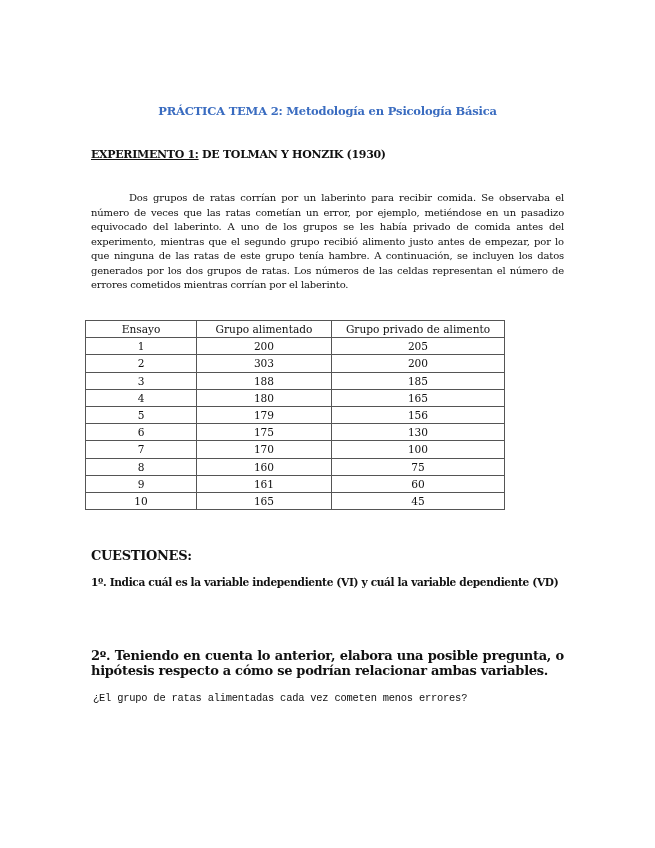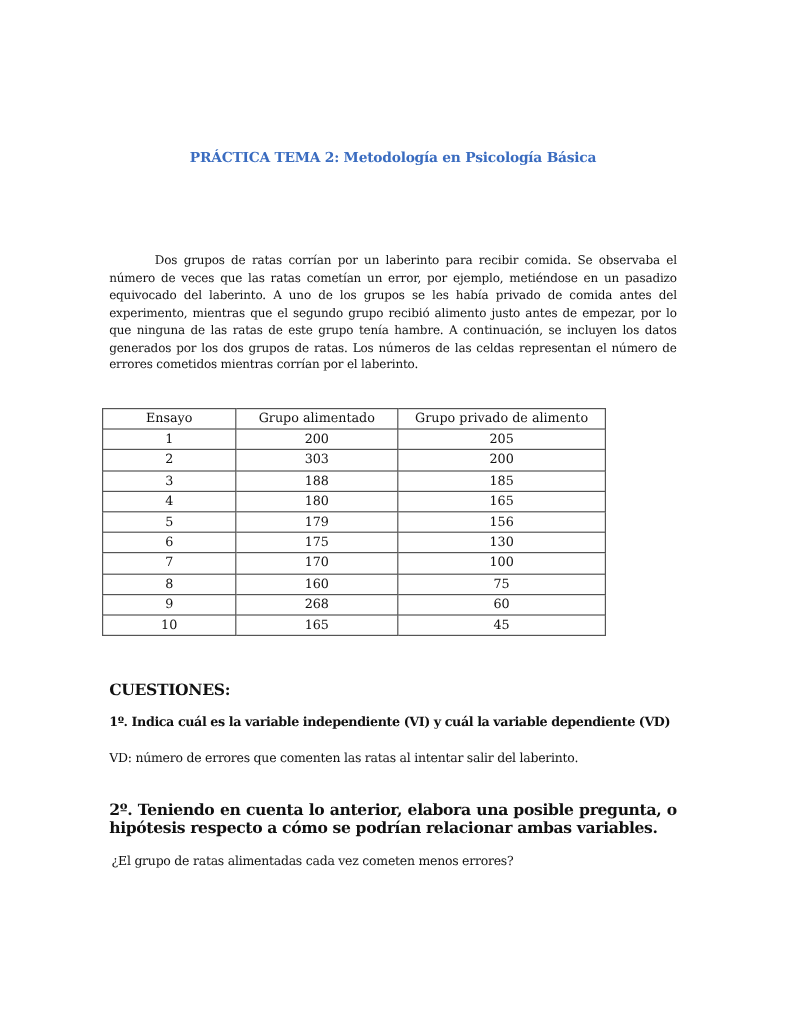--- a/index.html
+++ b/index.html
@@ -1,43 +1,46 @@
 <!DOCTYPE html>
 <html><head>
 <meta charset="utf-8">
 <style>
   html, body { margin: 0; padding: 0; background: #ffffff; }
   body { width: 655px; height: 848px; position: relative; overflow: hidden;
          font-family: "DejaVu Serif", "Liberation Serif", serif; color: #111; }
-  .page { position: absolute; left: 0; top: 0; width: 655px; height: 612px; margin-top: 20px; }
+  .page { position: absolute; left: 0; top: 0; width: 655px; height: 612px; }
   .title { position: absolute; top: 104px; left: 0; width: 655px; text-align: center;
            font-size: 11.5px; font-weight: bold; color: #3a6cc0; letter-spacing: -0.2px; }
   .exp-heading { position: absolute; top: 148px; left: 91px; font-size: 11px; font-weight: bold; letter-spacing: -0.3px; }
   .exp-heading .u { text-decoration: underline; }
   .intro { position: absolute; top: 191px; left: 91px; width: 473px; font-size: 10px;
            line-height: 14.5px; text-align: justify; text-indent: 38px; letter-spacing: -0.15px; }
   table.data { position: absolute; top: 320px; left: 85px; border-collapse: collapse;
                font-size: 10.6px; }
   table.data th, table.data td { border: 1px solid #555; text-align: center; padding: 0;
                height: 16.2px; line-height: 16px; }
   table.data th { font-weight: normal; }
   .c1 { width: 110px; } .c2 { width: 134px; } .c3 { width: 172px; }
   .cuestiones { position: absolute; top: 548px; left: 91px; font-size: 13px; font-weight: bold; letter-spacing: -0.3px; }
   .q1 { position: absolute; top: 576px; left: 91px; font-size: 10.6px; font-weight: bold; letter-spacing: -0.35px; white-space: nowrap; }
   .ans1 { position: absolute; top: 605px; left: 91px; font-size: 10.4px; line-height: 14.5px; letter-spacing: -0.2px; }
   .q2 { position: absolute; top: 649px; left: 91px; width: 473px; font-size: 13px; font-weight: bold;
         line-height: 14.5px; text-align: justify; letter-spacing: -0.3px; }
-  .ans2 { position: absolute; top: 692px; left: 93px; font-size: 10.4px; letter-spacing: -0.2px; }
+  .ans2 { position: absolute; top: 692px; left: 93px; font-size: 10.4px; letter-spacing: -0.2px; font-family: Liberation Mono, monospace; }
 </style>
 </head>
 <body>
 
 <div class="page">
   <div class="title">PRÁCTICA TEMA 2: Metodología en Psicología Básica</div>
 
+  <div class="exp-heading">
+    <span class="u">EXPERIMENTO 1:</span><span> DE TOLMAN Y HONZIK (1930)</span>
+  </div>
 
   <p class="intro" style="margin:0">Dos grupos de ratas corrían por un laberinto para recibir comida. Se observaba el número de veces que las ratas cometían un error, por ejemplo, metiéndose en un pasadizo equivocado del laberinto. A uno de los grupos se les había privado de comida antes del experimento, mientras que el segundo grupo recibió alimento justo antes de empezar, por lo que ninguna de las ratas de este grupo tenía hambre. A continuación, se incluyen los datos generados por los dos grupos de ratas. Los números de las celdas representan el número de errores cometidos mientras corrían por el laberinto.</p>
 
   <table class="data">
     <thead>
       <tr>
         <th class="c1">Ensayo</th>
         <th class="c2">Grupo alimentado</th>
         <th class="c3">Grupo privado de alimento</th>
       </tr>
@@ -78,31 +81,30 @@
           <td>170</td>
           <td>100</td>
         </tr>
         <tr>
           <td>8</td>
           <td>160</td>
           <td>75</td>
         </tr>
         <tr>
           <td>9</td>
-          <td>268</td>
+          <td>161</td>
           <td>60</td>
         </tr>
         <tr>
           <td>10</td>
           <td>165</td>
           <td>45</td>
         </tr>
       </tbody>
   </table>
 
   <div class="cuestiones">CUESTIONES:</div>
   <div class="q1">1º. Indica cuál es la variable independiente (VI) y cuál la variable dependiente (VD)</div>
   <div class="ans1">
-    <div>VD: número de errores que comenten las ratas al intentar salir del laberinto.</div>
   </div>
   <div class="q2">2º. Teniendo en cuenta lo anterior, elabora una posible pregunta, o hipótesis respecto a cómo se podrían relacionar ambas variables.</div>
   <div class="ans2">¿El grupo de ratas alimentadas cada vez cometen menos errores?</div>
 </div>
 
 </body></html>

